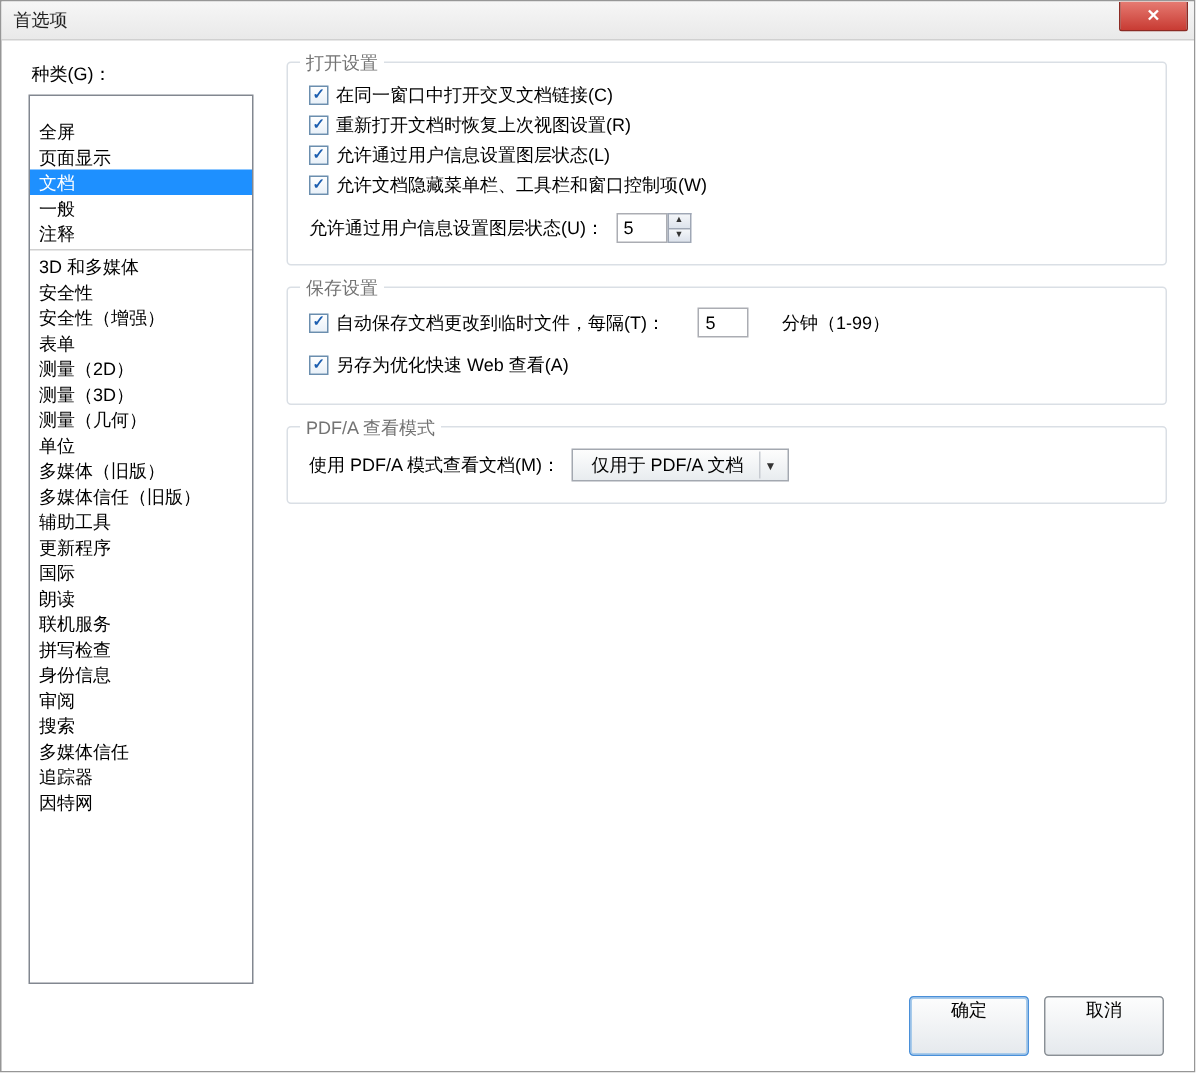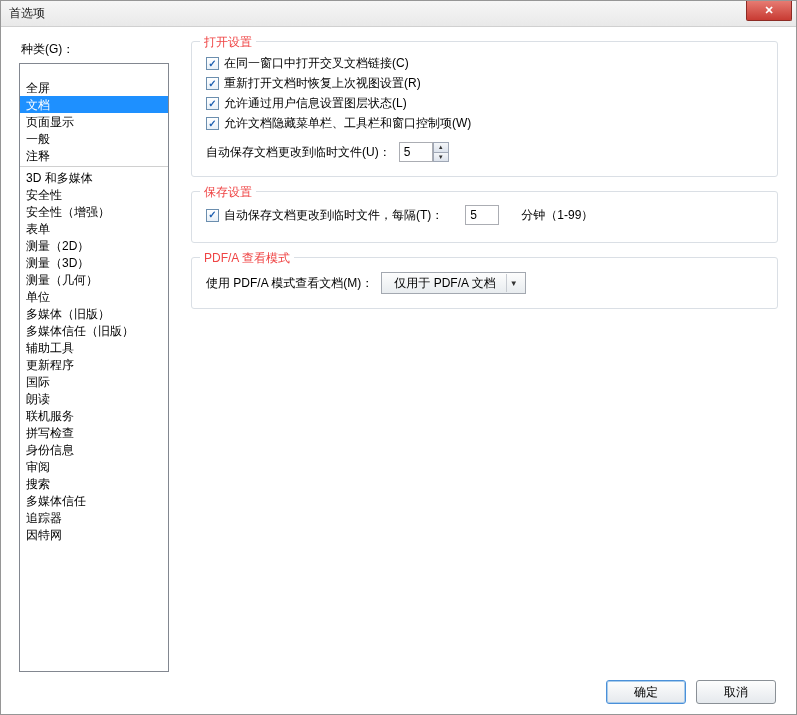--- a/index.html
+++ b/index.html
@@ -103,21 +103,21 @@
     margin-bottom: 14px;
     position: relative;
   }
   .fieldset-legend {
     position: absolute;
     top: -8px;
     left: 8px;
     background: #fff;
     padding: 0 4px;
     font-size: 12px;
-    color: #ef4444;
+    color: #737373;
   }
   .checkbox-row {
     display: flex;
     align-items: center;
     margin: 3px 0;
     gap: 5px;
   }
   .checkbox {
     width: 13px; height: 13px;
     border: 1px solid #6B8EAE;
@@ -186,25 +186,25 @@
     margin-left:4px;
   }
   .button-bar {
     display: flex;
     justify-content: flex-end;
     gap: 10px;
     padding-top: 8px;
     padding-right: 2px;
   }
   .btn {
-    width: 80px; height: 24px;
+    width: 80px; height: 40px;
     border: 1px solid #8A9096;
     border-radius: 3px;
     background: linear-gradient(to bottom,#FDFDFD,#E5E9ED);
-    display:flex;align-items:center;justify-content:center;
+    display:flex;align-items:flex-start;justify-content:center;
     cursor:pointer;
     font-size:12px;
   }
   .btn.default {
     border: 1px solid #4A90D9;
     box-shadow: 0 0 0 1px #A8CBEA inset;
   }
   .inline-gap { display:inline-block; width:12px; }
 </style>
 </head>
@@ -219,22 +219,22 @@
     </div>
   </div>
 
   <div class="body">
     <div class="main-area">
 
       <div class="left-col">
         <div class="left-label">种类(G)：</div>
         <div class="category-list" id="category-list">
             <div class="list-item">全屏</div>
+            <div class="list-item">页面显示</div>
             <div class="list-item selected">文档</div>
-            <div class="list-item">页面显示</div>
             <div class="list-item">一般</div>
             <div class="list-item">注释</div>
             <div class="list-divider"></div>
             <div class="list-item">3D 和多媒体</div>
             <div class="list-item">安全性</div>
             <div class="list-item">安全性（增强）</div>
             <div class="list-item">表单</div>
             <div class="list-item">测量（2D）</div>
             <div class="list-item">测量（3D）</div>
             <div class="list-item">测量（几何）</div>
@@ -272,21 +272,21 @@
           <div class="checkbox-row">
             <span class="checkbox checked"></span>
             <span>允许通过用户信息设置图层状态(L)</span>
           </div>
           <div class="checkbox-row">
             <span class="checkbox checked"></span>
             <span>允许文档隐藏菜单栏、工具栏和窗口控制项(W)</span>
           </div>
 
           <div class="form-row">
-            <span>自动保存文档更改到临时文件(U)：</span>
+            <span>允许通过用户信息设置图层状态(U)：</span>
             <span class="spinner">
               <input class="num-input" value="5" style="">
               <span class="spin-btns">
                 <span class="spin-btn">▲</span>
                 <span class="spin-btn">▼</span>
               </span>
             </span>
           </div>
         </div>
 
@@ -295,20 +295,24 @@
 
           <div class="checkbox-row">
             <span class="checkbox checked"></span>
             <span>自动保存文档更改到临时文件，每隔(T)：</span>
             <span class="inline-gap"></span>
             <input class="num-input" value="5" style="">
             <span class="inline-gap"></span>
             <span>分钟（1-99）</span>
           </div>
 
+          <div class="checkbox-row" style="margin-top:10px">
+            <span class="checkbox checked"></span>
+            <span>另存为优化快速 Web 查看(A)</span>
+          </div>
         </div>
 
         <div class="fieldset">
           <div class="fieldset-legend">PDF/A 查看模式</div>
           <div class="form-row" style="margin-top:4px">
             <span>使用 PDF/A 模式查看文档(M)：</span>
             <span class="select">
               <span>仅用于 PDF/A 文档</span>
               <span class="select-arrow">▼</span>
             </span>

